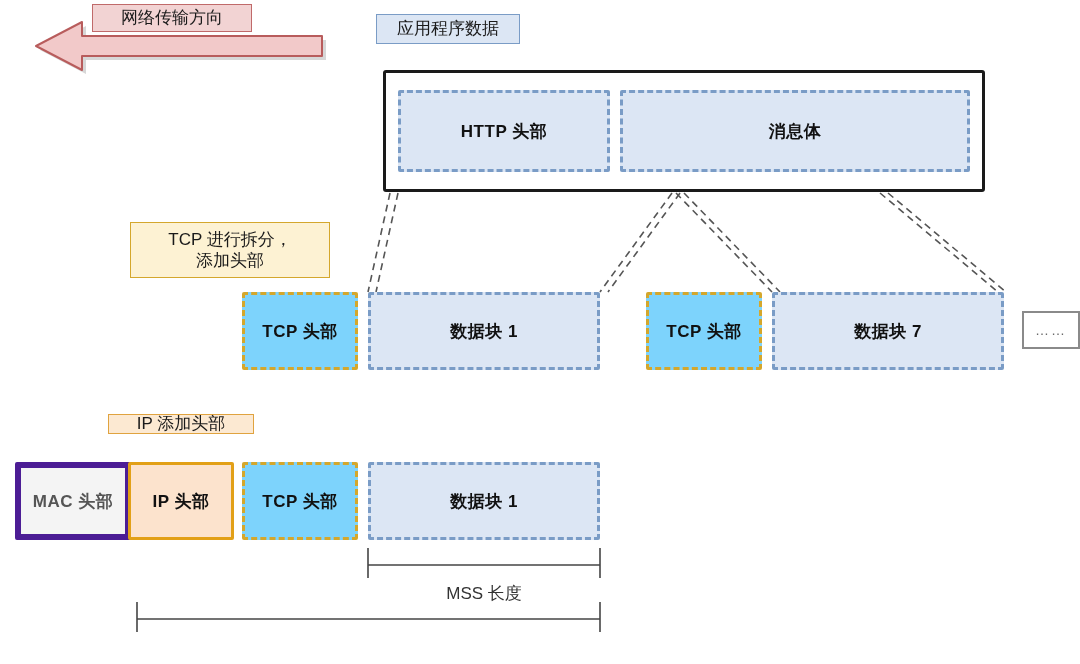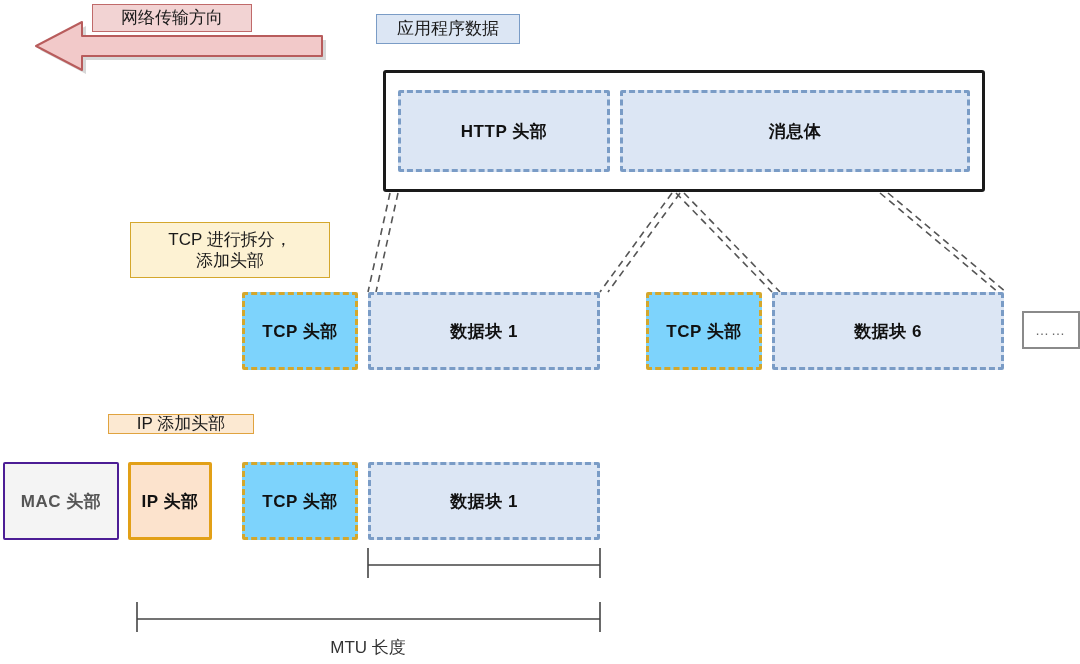--- a/index.html
+++ b/index.html
@@ -55,23 +55,24 @@
   
   .orange-block {
     background: #fce3cd;
     border: 3px solid #e2a017;
     border-radius: 2px;
   }
 
   
   .gray-block {
     background: #f4f4f4;
-    border: 2px solid #4c1d95;
+    border: 6px solid #4c1d95;
     border-radius: 2px;
     color: #555555;
+    margin-left: 12px;
   }
 
   
   .ellipsis-block {
     background: #ffffff;
     border: 2px solid #8a8a8a;
     color: #6a6a6a;
     font-size: 14px;
     font-weight: normal;
     letter-spacing: 2px;
@@ -166,43 +167,43 @@
     <span>TCP 进行拆分，</span>
     <span>添加头部</span>
   </div>
 
   <div class="abs box yellow-block" style="left:242px; top:292px; width:116px; height:78px;">TCP 头部</div>
 
   <div class="abs box blue-block" style="left:368px; top:292px; width:232px; height:78px;">数据块 1</div>
 
   <div class="abs box yellow-block" style="left:646px; top:292px; width:116px; height:78px;">TCP 头部</div>
 
-  <div class="abs box blue-block" style="left:772px; top:292px; width:232px; height:78px;">数据块 6</div>
+  <div class="abs box blue-block" style="left:772px; top:292px; width:232px; height:78px;">数据块 7</div>
 
   <div class="abs box ellipsis-block" style="left:1022px; top:311px; width:58px; height:38px;">……</div>
 
   <div class="abs label-tag label-orange" style="left:108px; top:414px; width:146px; height:20px;">IP 添加头部</div>
 
   <div class="abs box gray-block" style="left:3px; top:462px; width:116px; height:78px;">MAC 头部</div>
 
-  <div class="abs box orange-block" style="left:128px; top:462px; width:84px; height:78px;">IP 头部</div>
+  <div class="abs box orange-block" style="left:128px; top:462px; width:106px; height:78px;">IP 头部</div>
 
   <div class="abs box yellow-block" style="left:242px; top:462px; width:116px; height:78px;">TCP 头部</div>
 
   <div class="abs box blue-block" style="left:368px; top:462px; width:232px; height:78px;">数据块 1</div>
 
   <svg class="overlay">
     <g stroke="#444444" stroke-width="1.6" fill="none">
 
       <line x1="368" y1="548" x2="368" y2="578"></line>
       <line x1="600" y1="548" x2="600" y2="578"></line>
       <line x1="368" y1="565" x2="600" y2="565"></line>
 
       <line x1="137" y1="602" x2="137" y2="632"></line>
       <line x1="600" y1="602" x2="600" y2="632"></line>
       <line x1="137" y1="619" x2="600" y2="619"></line>
     </g>
   </svg>
 
-
-  <div class="abs dim-text" style="left:292px; top:636px; width:152px;">MTU 长度</div>
+  <div class="abs dim-text" style="left:408px; top:582px; width:152px;">MSS 长度</div>
+
 
 </div>
 
 </body></html>

